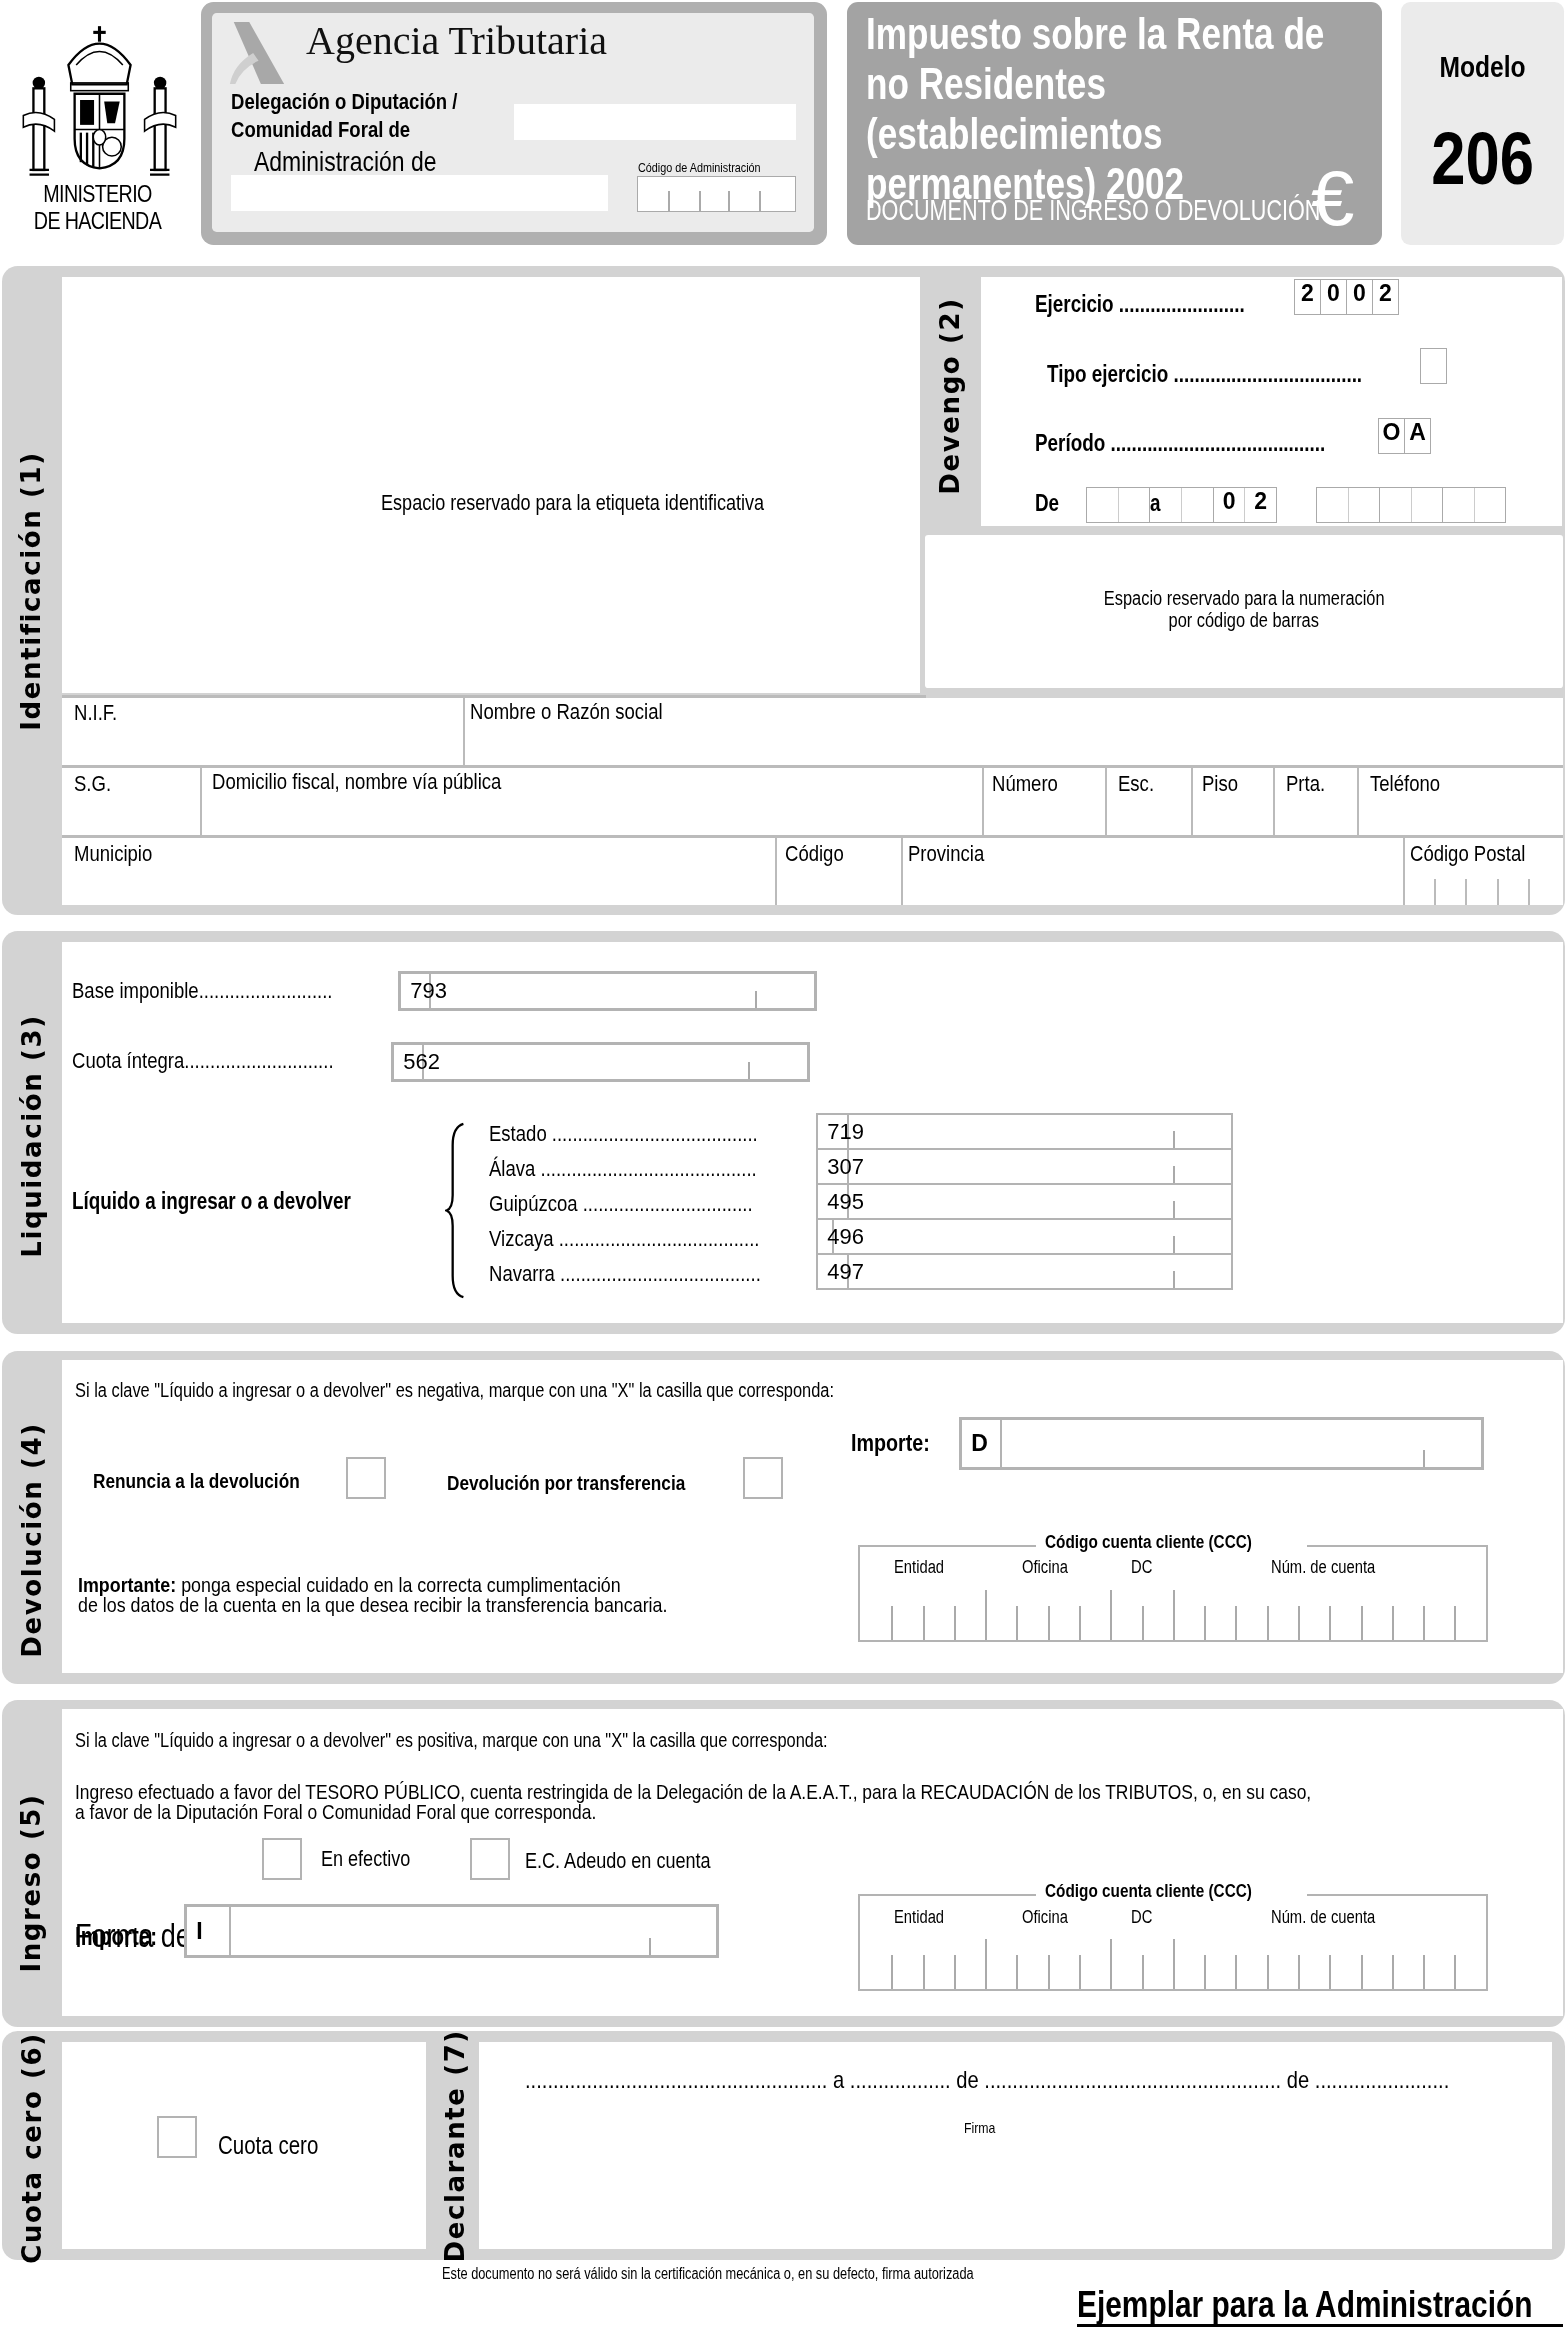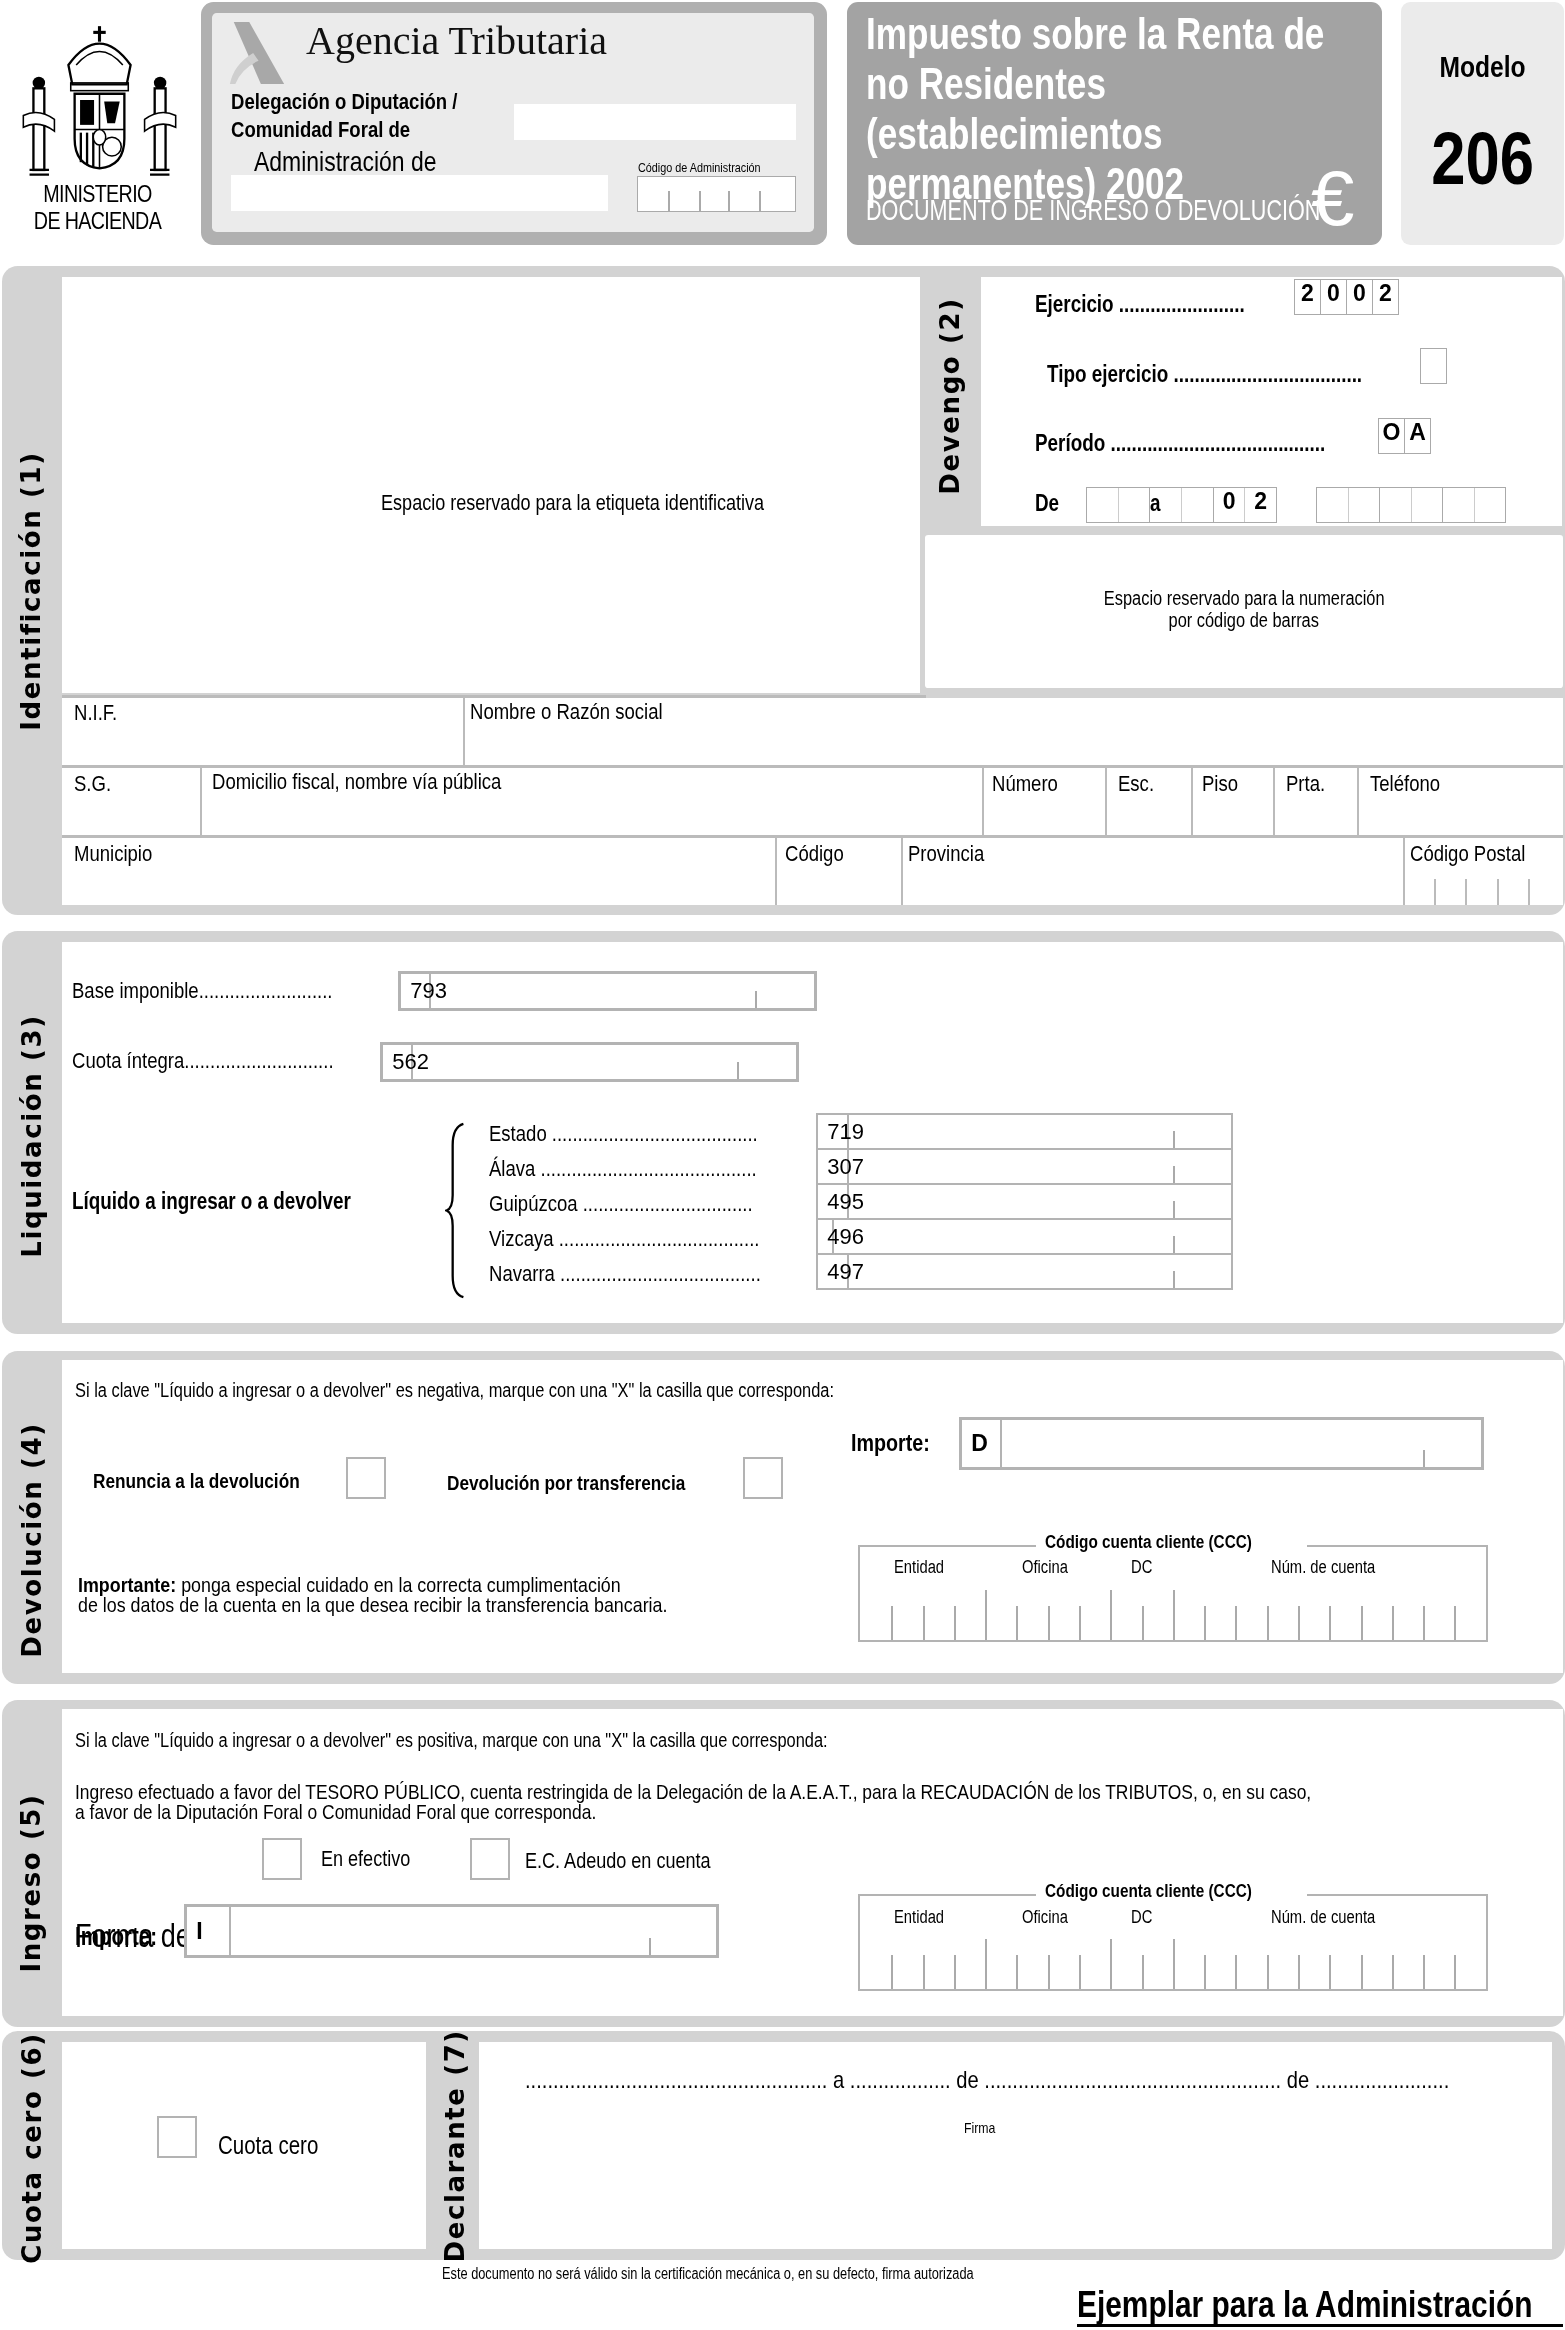--- a/index.html
+++ b/index.html
@@ -209,21 +209,21 @@
 <div class="abs section" style="left:1.6px;top:931px;width:1563px;height:403px;"></div>
 <div class="vlabel" style="left:-93px;top:1121px;width:249px;">Liquidación (3)</div>
 <div class="abs white" style="left:62px;top:942px;width:1501px;height:381px;"></div>
 
 <div class="cell-label" style="left:72px;top:978px;"><span class="cond">Base imponible..........................</span></div>
 <div class="box" style="left:398px;top:971px;width:419px;height:40px;">
   <div class="code-cell" style="width:30px;">793</div>
   <div class="small-tick" style="left:354px;height:17px;"></div>
 </div>
 <div class="cell-label" style="left:72px;top:1048px;"><span class="cond">Cuota íntegra.............................</span></div>
-<div class="box" style="left:380px;top:1042px;width:419px;height:40px;">
+<div class="box" style="left:391px;top:1042px;width:419px;height:40px;">
   <div class="code-cell" style="width:30px;">562</div>
   <div class="small-tick" style="left:354px;height:17px;"></div>
 </div>
 
 <div class="abs" style="left:72px;top:1188px;font-size:23px;font-weight:bold;"><span class="cond">Líquido a ingresar o a devolver</span></div>
 <div class="abs" style="left:445px;top:1121px;">
   <svg width="23" height="179" viewBox="0 0 30 230">
     <path d="M24 2 Q10 6 10 30 L10 95 Q10 112 2 115 Q10 118 10 135 L10 200 Q10 224 24 228" fill="none" stroke="#000" stroke-width="3"></path>
   </svg>
 </div>

